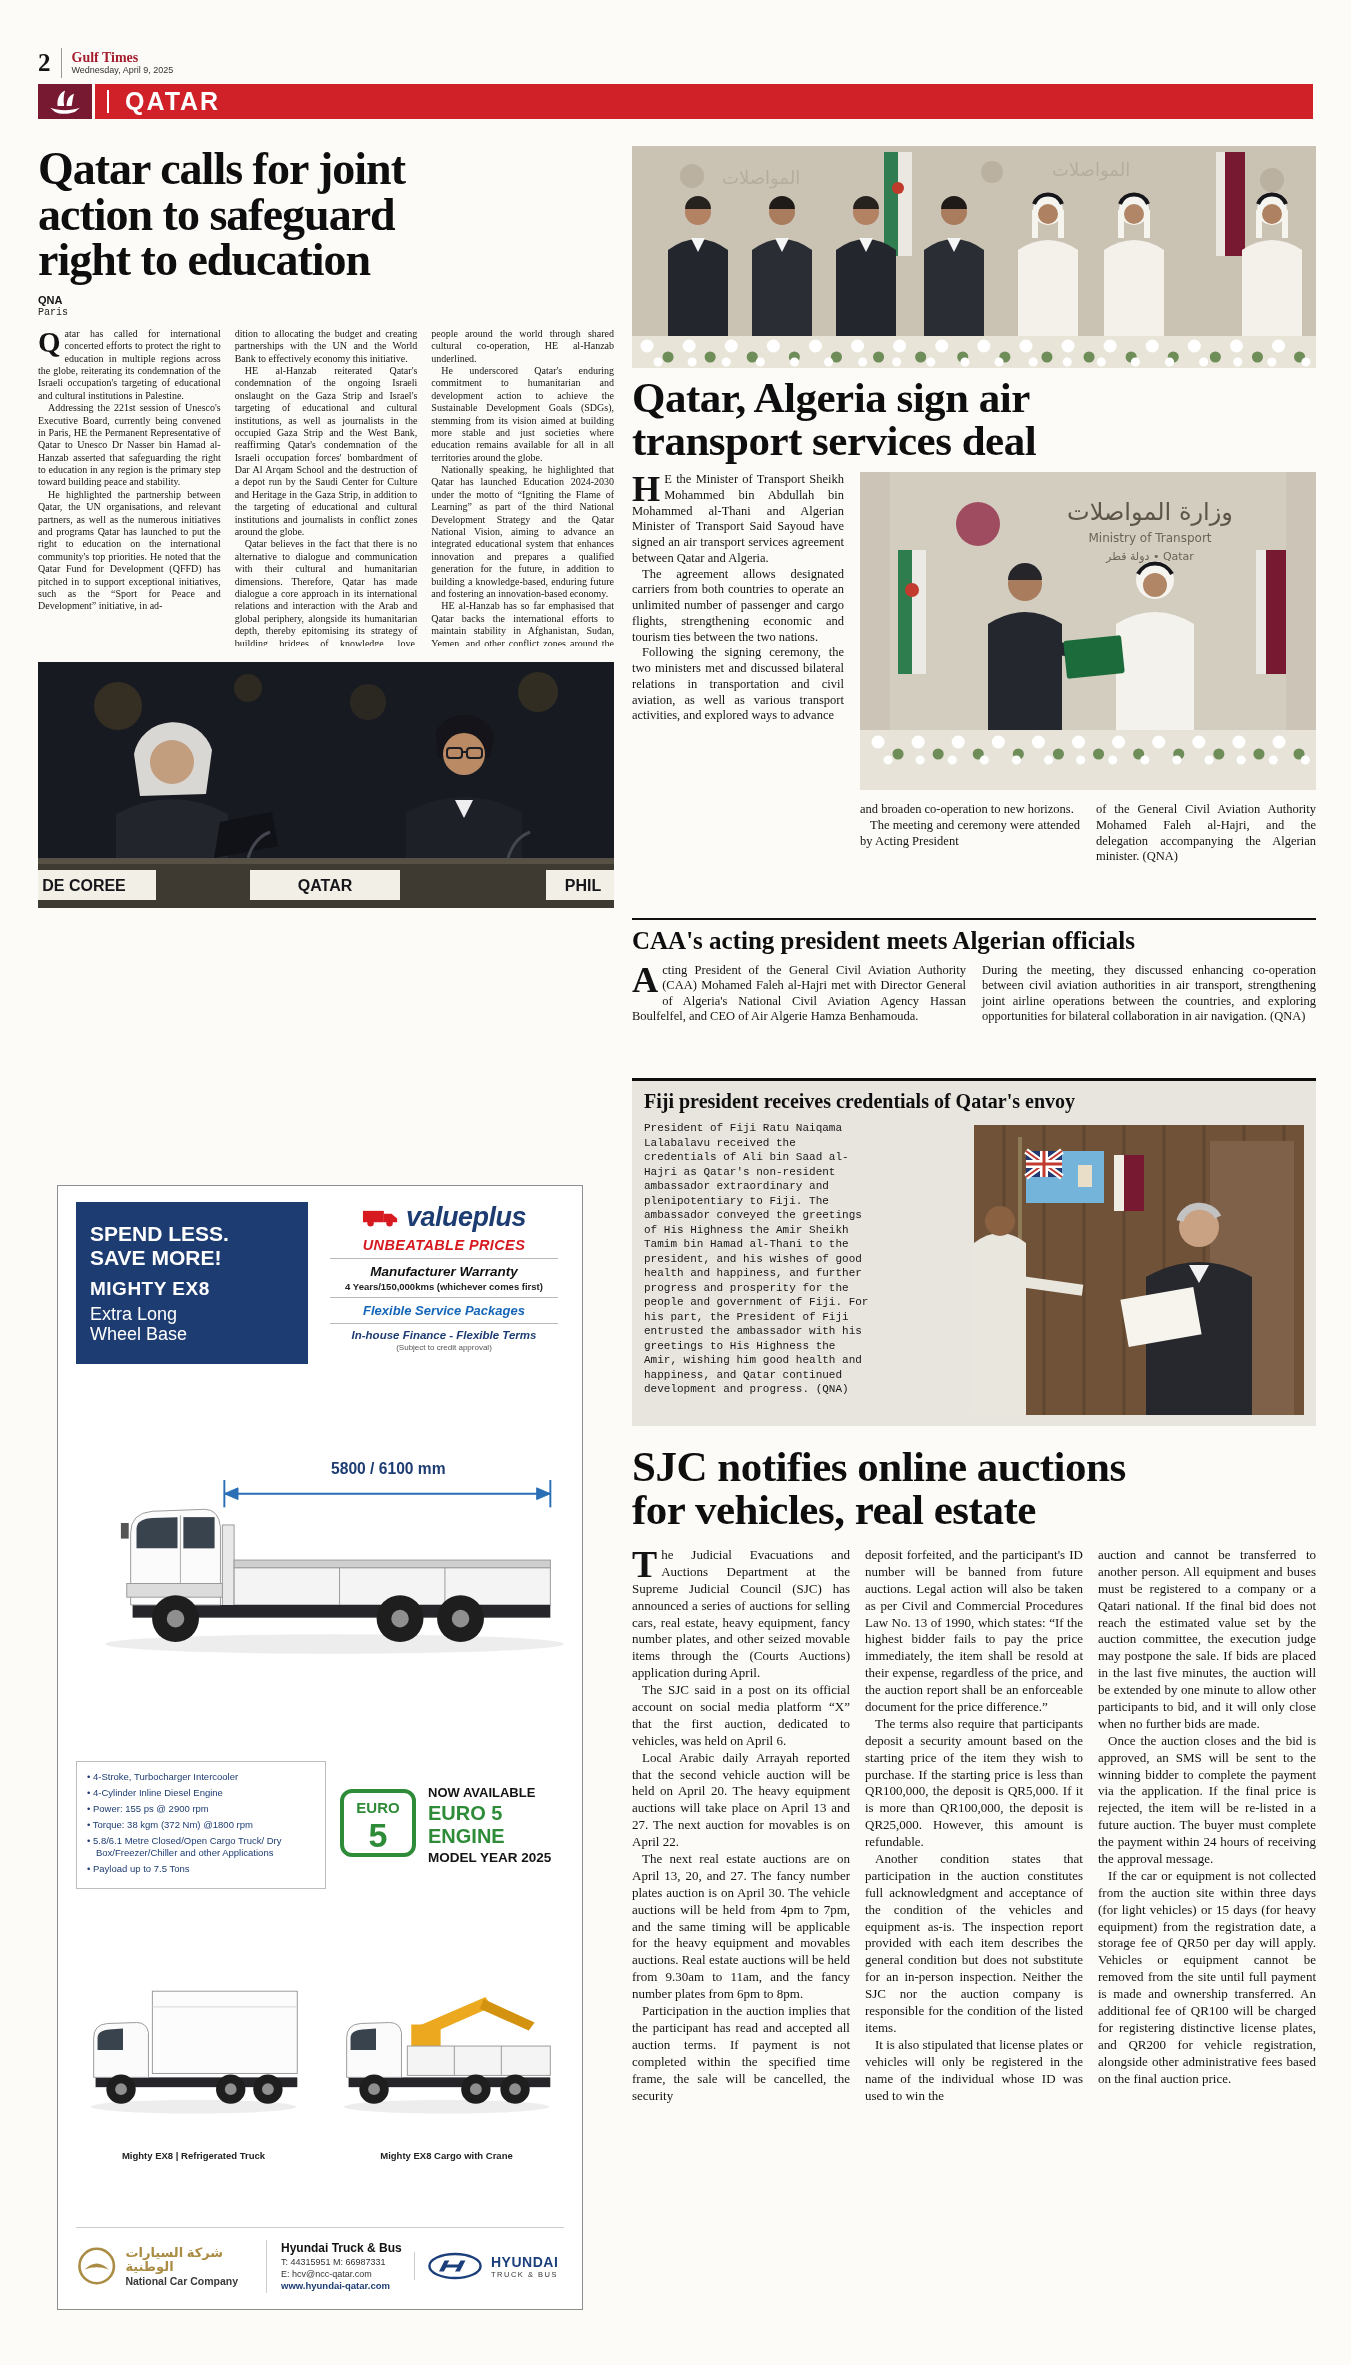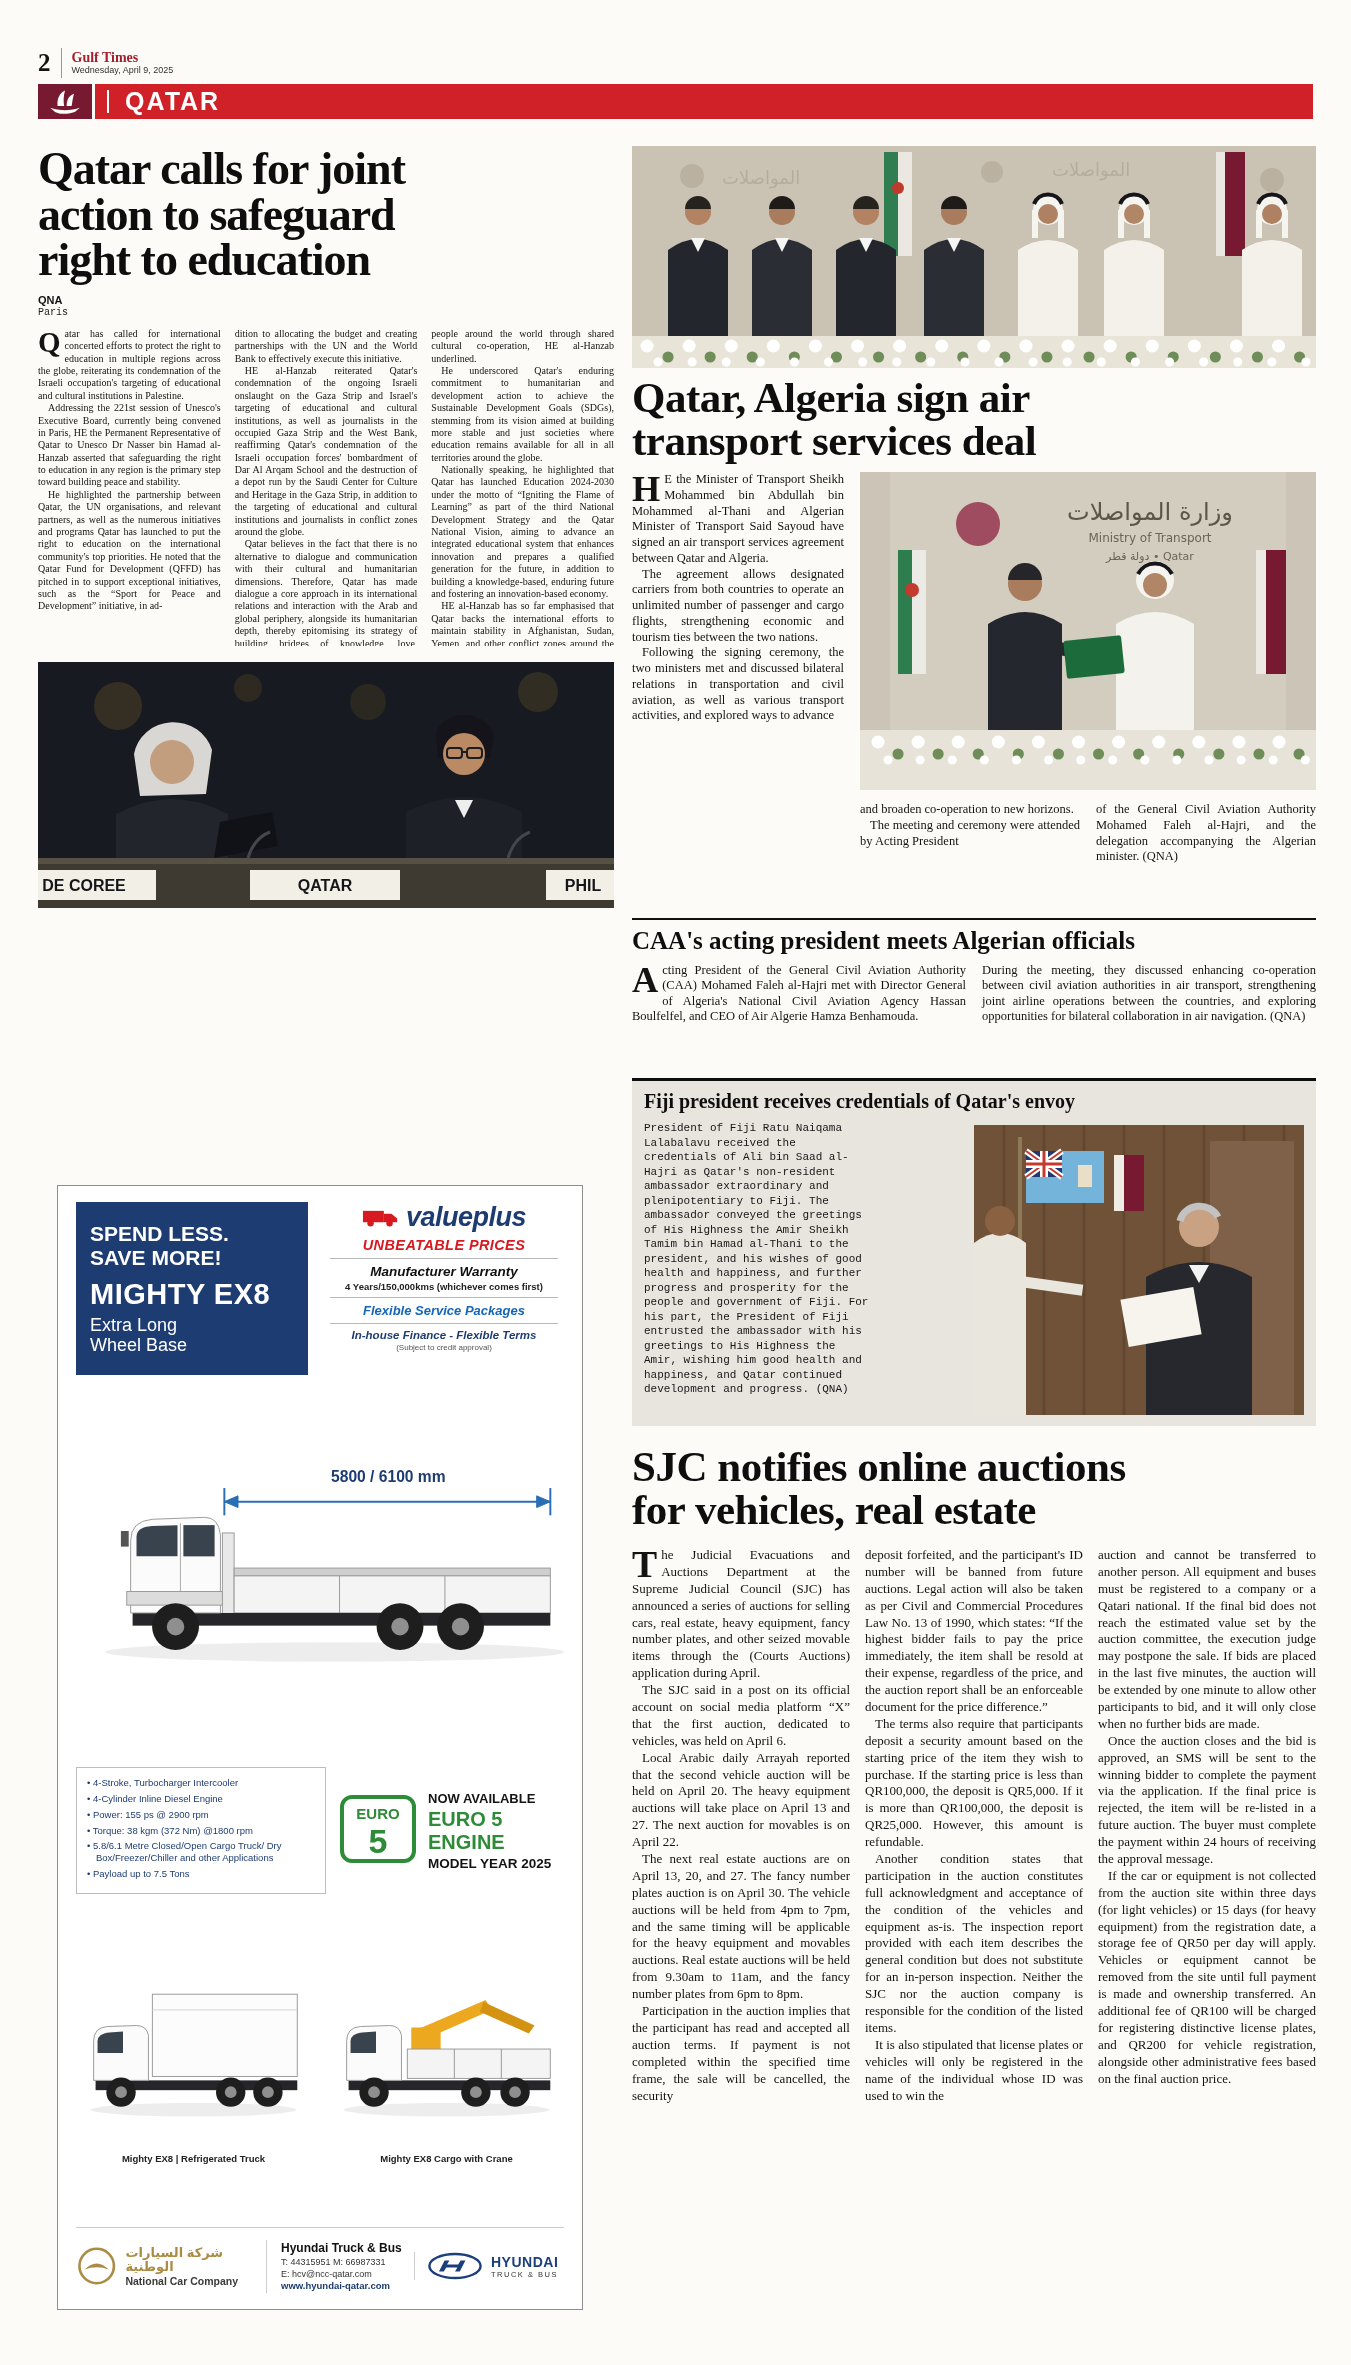--- a/index.html
+++ b/index.html
@@ -75,21 +75,21 @@
 flow:hidden; font-size:13px; line-height:1.3; }
   .sjc-col{ flex:1; overflow:hidden; }
 
   
   .ad{ position:absolute; left:57px; top:1185px; width:526px; height:1125px; border:1px solid #8e8e8e;
        background:#fff; padding:16px 18px; display:flex; flex-direction:column; justify-content:space-between;
        font-family:"Liberation Sans","DejaVu Sans",sans-serif; }
   .ad-row1{ display:flex; gap:16px; }
   .navy-panel{ width:232px; min-height:152px; background:var(--ad_navy,#1d3c72); color:#fff; padding:20px 14px; }
   .tagline{ font-weight:bold; font-size:21px; line-height:1.12; white-space:pre-line; }
-  .model-name{ font-weight:bold; font-size:29px; margin-top:9px; letter-spacing:0.5px; }
+  .model-name{ font-weight:bold; font-size:19px; margin-top:9px; letter-spacing:0.5px; }
   .model-sub{ font-size:18px; line-height:1.12; margin-top:4px; white-space:pre-line; }
   .offer-block{ flex:1; text-align:center; }
   .vp-row{ display:flex; align-items:center; justify-content:center; gap:6px; }
   .vp-row svg{ width:38px; height:23px; }
   .vp-text{ font-style:italic; font-weight:bold; font-size:27px; color:var(--ad_navy,#1d3c72); letter-spacing:-0.5px; }
   .unbeatable{ color:var(--ad_red,#d71920); font-weight:bold; font-style:italic; font-size:14.5px; margin-top:4px; letter-spacing:0.4px;}
   .thin-rule{ border:none; border-top:1px solid #b9b9b9; margin:5px 6px; }
   .warranty-title{ font-weight:bold; font-style:italic; font-size:13.5px; color:#101010; }
   .warranty-detail{ font-weight:bold; font-size:9.5px; margin-top:2px; color:#222; }
   .service{ color:var(--ad_blue,#1566b8); font-weight:bold; font-style:italic; font-size:13px;text-align:center; }
@@ -163,21 +163,21 @@
     </div>
     <div class="cols newstext">
       <div class="col">
         <p class="lead"><span class="dropcap">Q</span><span>atar has called for international concerted efforts to protect the right to education in multiple regions across the globe, reiterating its condemnation of the Israeli occupation's targeting of educational and cultural institutions in Palestine.</span></p>
         <div>
             <p>Addressing the 221st session of Unesco's Executive Board, currently being convened in Paris, HE the Permanent Representative of Qatar to Unesco Dr Nasser bin Hamad al-Hanzab asserted that safeguarding the right to education in any region is the primary step toward building peace and stability.</p>
             <p>He highlighted the partnership between Qatar, the UN organisations, and relevant partners, as well as the numerous initiatives and programs Qatar has launched to put the right to education on the international community's top priorities. He noted that the Qatar Fund for Development (QFFD) has pitched in to support exceptional initiatives, such as the “Sport for Peace and Development” initiative, in ad-</p>
           </div>
       </div>
       <div class="col cont">
-          <p>dition to allocating the budget and creating partnerships with the UN and the World Bank to effectively execute this initiative.</p>
+          <p>dition to allocating the budget and creating partnerships with the UN and the World Bank to effectively economy this initiative.</p>
           <p>HE al-Hanzab reiterated Qatar's condemnation of the ongoing Israeli onslaught on the Gaza Strip and Israel's targeting of educational and cultural institutions, as well as journalists in the occupied Gaza Strip and the West Bank, reaffirming Qatar's condemnation of the Israeli occupation forces' bombardment of Dar Al Arqam School and the destruction of a depot run by the Saudi Center for Culture and Heritage in the Gaza Strip, in addition to the targeting of educational and cultural institutions and journalists in conflict zones around the globe.</p>
           <p>Qatar believes in the fact that there is no alternative to dialogue and communication with their cultural and humanitarian dimensions. Therefore, Qatar has made dialogue a core approach in its international relations and interaction with the Arab and global periphery, alongside its humanitarian depth, thereby epitomising its strategy of building bridges of knowledge, love, dialogue, and peace, in addition to deepening ties among the</p>
         </div>
       <div class="col cont">
           <p>people around the world through shared cultural co-operation, HE al-Hanzab underlined.</p>
           <p>He underscored Qatar's enduring commitment to humanitarian and development action to achieve the Sustainable Development Goals (SDGs), stemming from its vision aimed at building more stable and just societies where education remains available for all in all territories around the globe.</p>
           <p>Nationally speaking, he highlighted that Qatar has launched Education 2024-2030 under the motto of “Igniting the Flame of Learning” as part of the third National Development Strategy and the Qatar National Vision, aiming to advance an integrated educational system that enhances innovation and prepares a qualified generation for the future, in addition to building a knowledge-based, enduring future and fostering an innovation-based economy.</p>
           <p>HE al-Hanzab has so far emphasised that Qatar backs the international efforts to maintain stability in Afghanistan, Sudan, Yemen, and other conflict zones around the world, noting that Qatar has supported numerous initiatives and programmes to empower women in times of war.</p>
         </div>
     </div>

